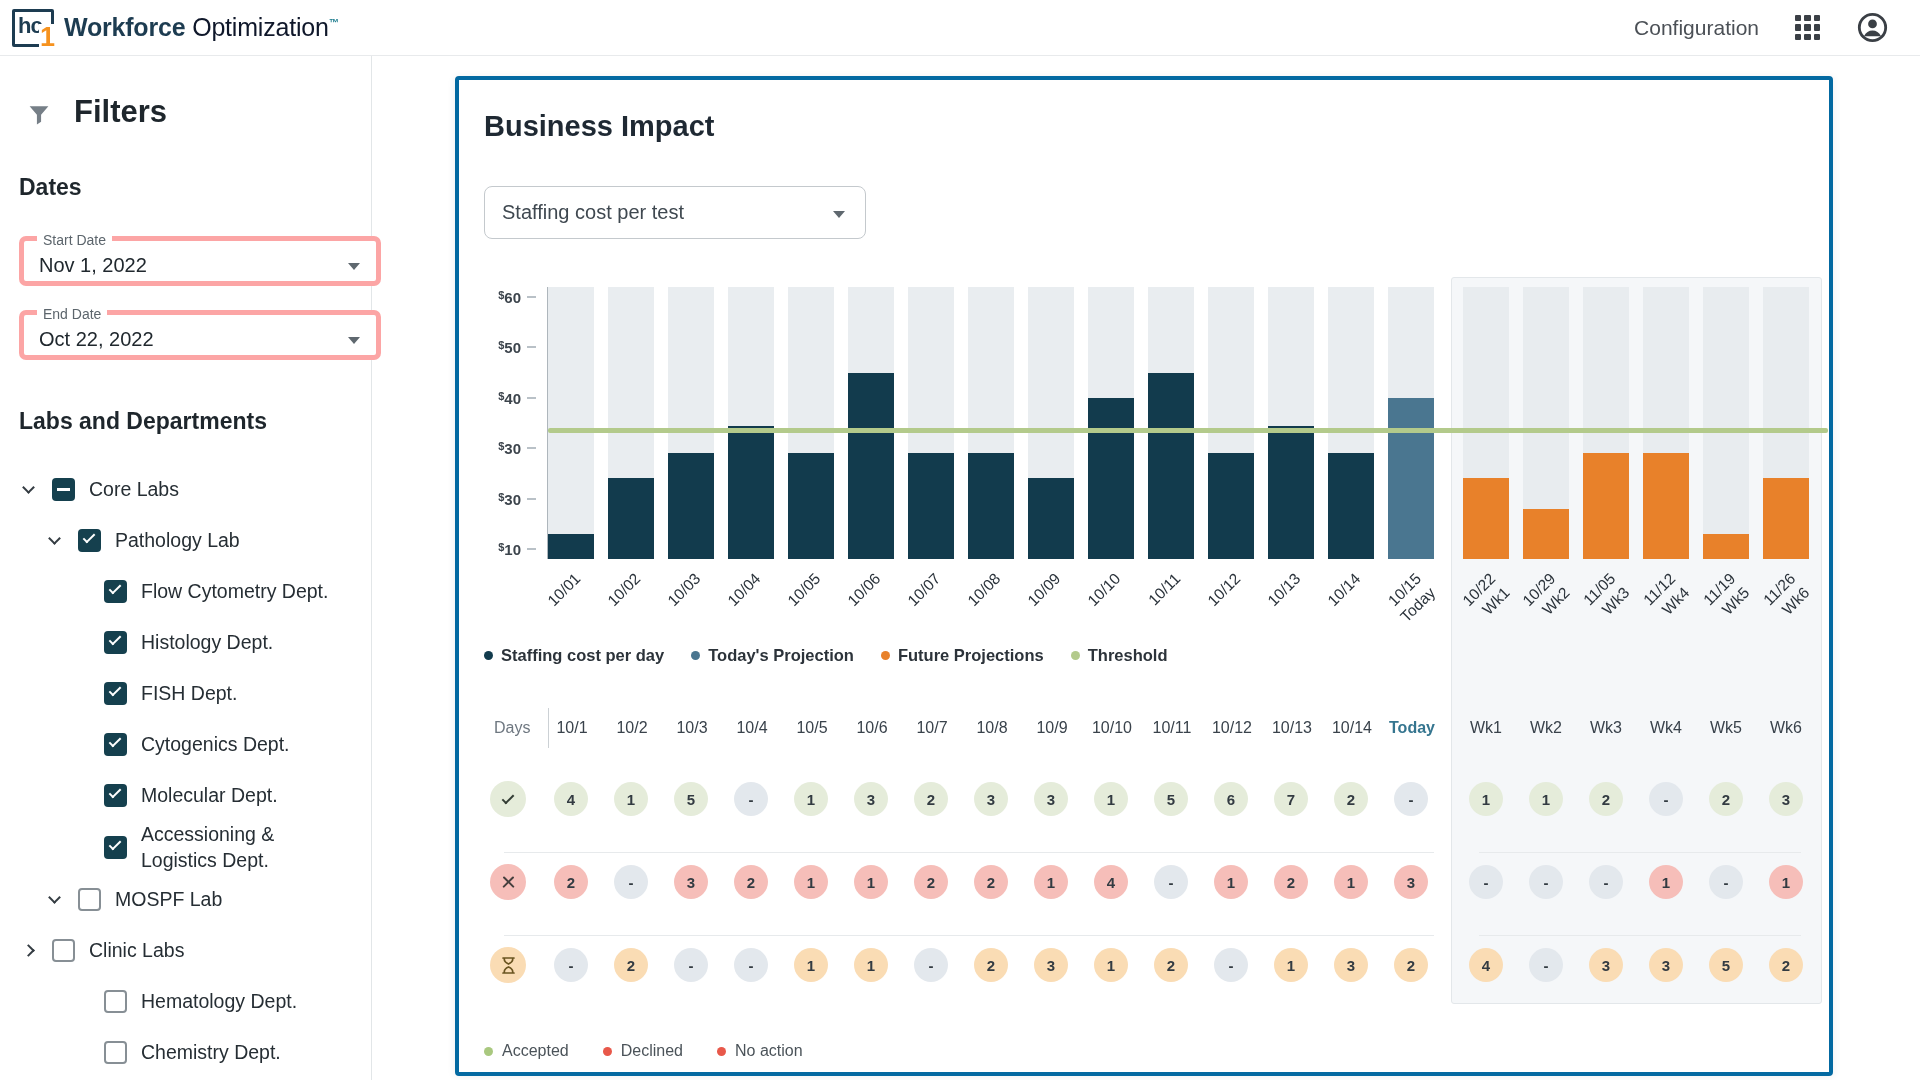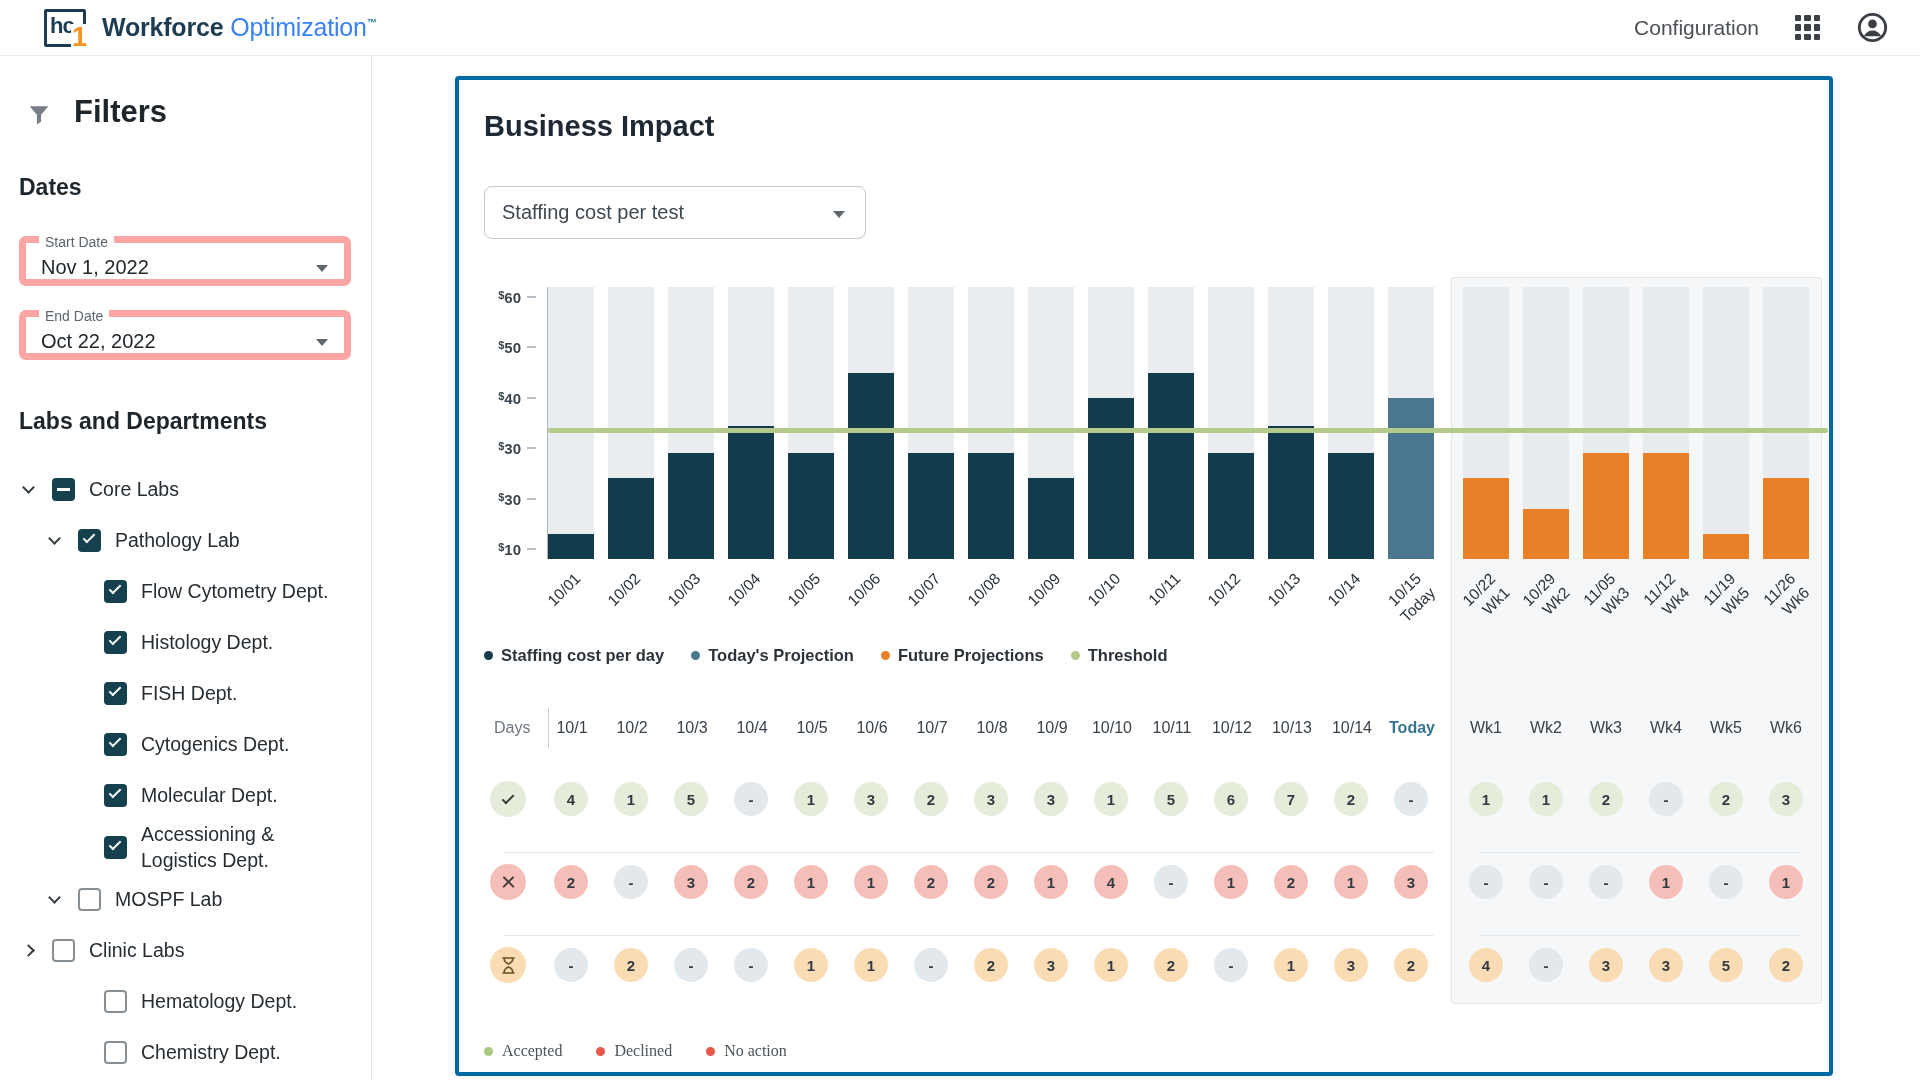--- a/index.html
+++ b/index.html
@@ -2,45 +2,45 @@
 <html><head>
 <meta charset="utf-8">
 <style>
   * { box-sizing: border-box; margin: 0; padding: 0; }
   html,body { width:1920px; height:1080px; background:#fff; overflow:hidden;
     font-family:"Liberation Sans", sans-serif; color:#222; position:relative; }
 
   
   .topbar { position:absolute; top:0; left:0; width:1920px; height:56px; background:#fff;
     border-bottom:1px solid #e8eaec; display:flex; align-items:center; z-index:20; }
-  .logo-wrap { display:flex; align-items:center; margin-left:44px; gap:16px; }
+  .logo-wrap { display:flex; align-items:center; margin-left:12px; gap:10px; }
   .logo-box { position:relative; width:42px; height:38px; border:3.5px solid #1d3c51; border-radius:2px;
     background:#fff; }
   .logo-hc { position:absolute; left:3px; top:1px; font-size:22px; font-weight:800; color:#1d3c51; letter-spacing:-1px; }
   .logo-one { position:absolute; right:-4px; bottom:-7px; font-size:27px; font-weight:800; color:#f6921e;
     background:#fff; line-height:1; padding-left:1px; }
   .brand { font-size:25px; letter-spacing:-0.2px; }
   .brand .b1 { font-weight:800; color:#1d3c51; }
-  .brand .b2 { font-weight:400; color:#3b82f6; }
+  .brand .b2 { font-weight:400; color:#0f172a; }
   .brand .tm { font-size:10px; vertical-align:10px; color:#1c7c8e; font-weight:700; }
   .topbar-right { margin-left:auto; display:flex; align-items:center; gap:36px; margin-right:32px; }
   .config-link { font-size:21px; color:#4b5056; cursor:pointer; }
   .grid-icon { width:25px; height:25px; display:grid; grid-template-columns:repeat(3,1fr); gap:3px; cursor:pointer; }
   .grid-icon span { background:#3b4046; border-radius:1px; }
   .avatar-btn { width:32px; height:32px; display:flex; align-items:center; justify-content:center; cursor:pointer; }
 
   
   .sidebar { position:absolute; top:56px; left:0; width:372px; bottom:0; background:#fff;
     border-right:1px solid #e2e6e8; z-index:10; }
   .funnel { position:absolute; left:26px; top:46px; }
   .h-filters { position:absolute; left:74px; top:38px; font-size:31px; font-weight:800; color:#1e262c; }
   .h-sub { font-size:23px; font-weight:800; color:#1e262c; }
   .h-dates { position:absolute; left:19px; top:118px; }
   .h-labs  { position:absolute; left:19px; top:352px; }
-  .sel { position:absolute; left:19px; width:332px; height:50px; border:7px solid #fca5a5; border-radius:7px;
+  .sel { position:absolute; left:19px; width:362px; height:50px; border:5px solid #fca5a5; border-radius:7px;
     background:#fff; cursor:pointer; }
   .sel-start { top:180px; }
   .sel-end { top:254px; }
   .sel .flabel { position:absolute; top:-9px; left:13px; background:#fff; padding:0 6px; font-size:14px; color:#5c656c; }
   .sel .fvalue { position:absolute; left:15px; top:13px; font-size:20px; color:#20282e; }
   .caret { position:absolute; right:16px; top:22px; width:0; height:0;
     border-left:6.5px solid transparent; border-right:6.5px solid transparent; border-top:7.5px solid #5f686f; }
 
   #tree { position:absolute; top:408px; left:0; right:6px; }
   .titem { display:flex; align-items:center; min-height:51px; cursor:pointer; }
@@ -119,21 +119,21 @@
     transform:rotate(-45deg); margin-top:-3px; }
   .chip .xm { position:relative; width:15px; height:15px; }
   .chip .xm::before, .chip .xm::after { content:""; position:absolute; left:0; top:6.3px; width:15px; height:2.4px;
     background:#463f3d; border-radius:1px; }
   .chip .xm::before { transform:rotate(45deg); }
   .chip .xm::after { transform:rotate(-45deg); }
   .rowline { position:absolute; height:1px; background:#e7eaec; z-index:4; }
 
   
   #action-legend { position:absolute; left:25px; top:962px; display:flex; gap:34px; align-items:center; z-index:3; }
-  .alitem { display:flex; align-items:center; gap:9px;font-family:Liberation Serif, serif; }
+  .alitem { display:flex; align-items:center; gap:9px; }
   .altext { font-size:16px; color:#4b5359; }
 </style>
 </head>
 <body>
 
 <div class="topbar">
   <div class="logo-wrap">
     <div class="logo-box">
       <span class="logo-hc">hc</span>
       <span class="logo-one">1</span>

